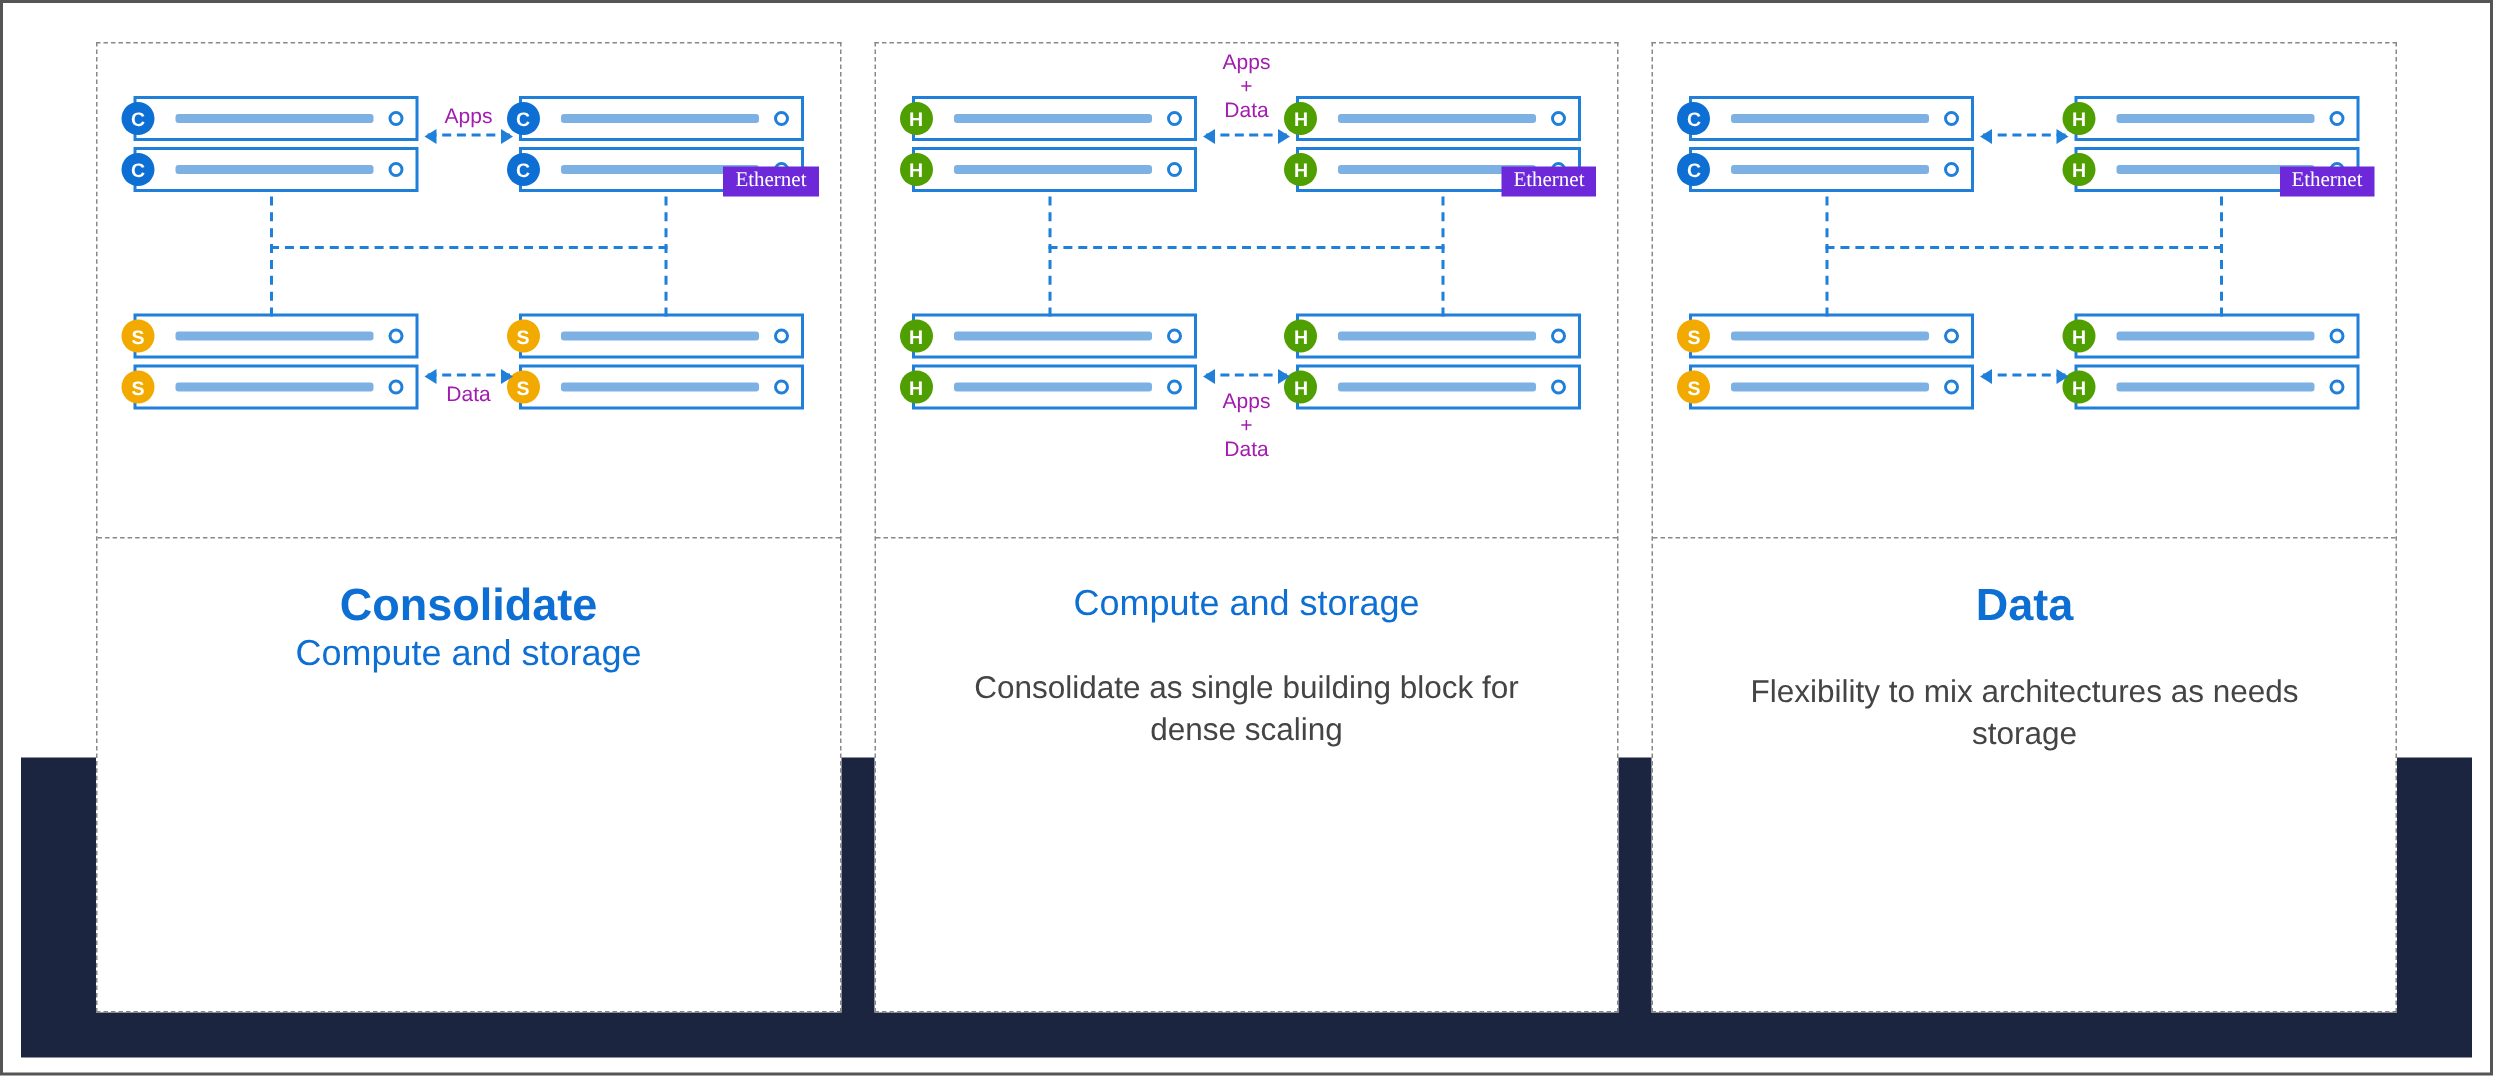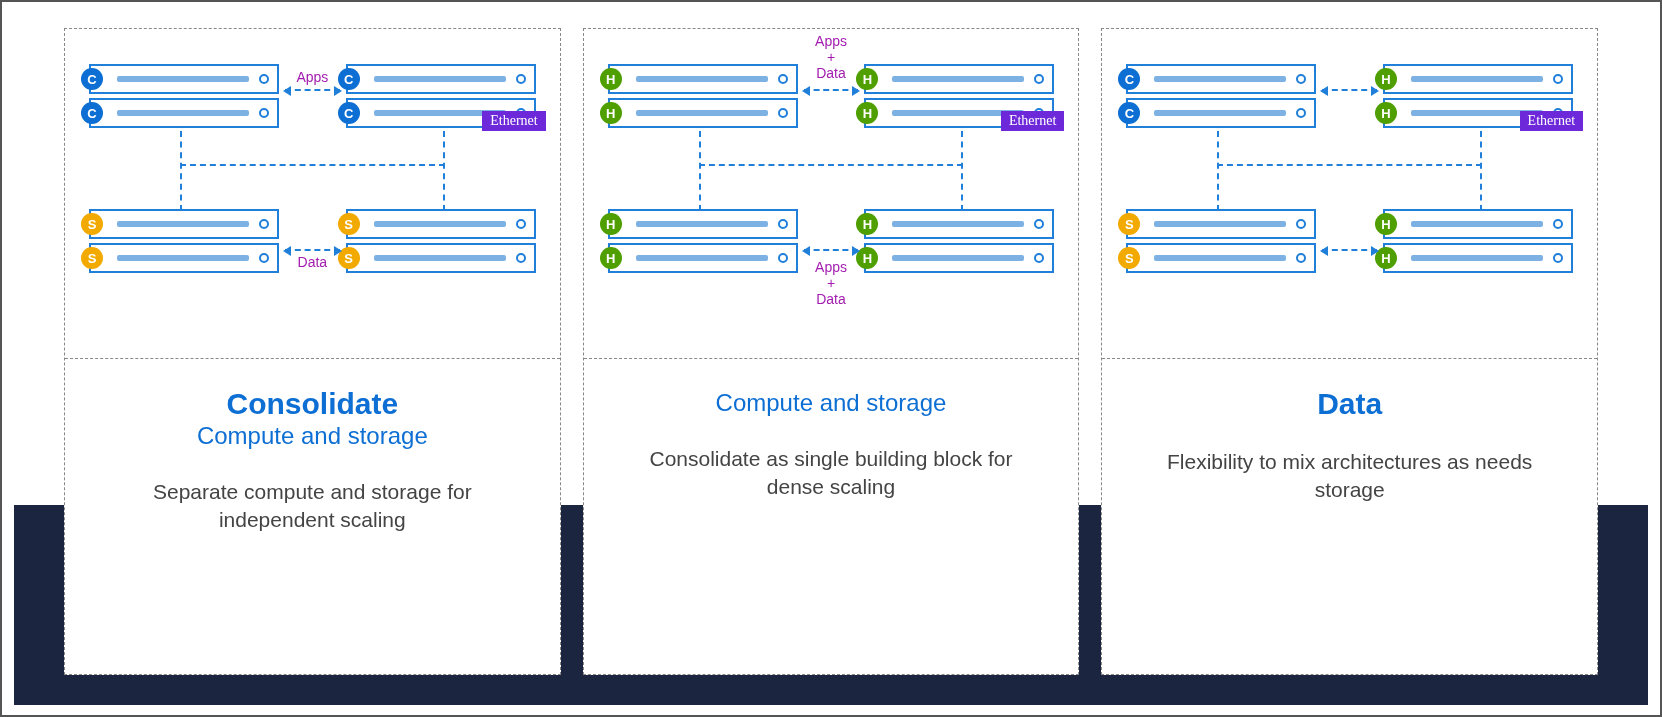--- a/index.html
+++ b/index.html
@@ -192,21 +192,20 @@
           <div class="linkline vert" style="left:105px; top:82px; height:80px;"></div>
           <div class="linkline vert" style="right:105px; top:82px; height:80px;"></div>
           <div class="linklabel" style="left:0; right:0; top:20px;">Apps</div>
           <div class="linklabel" style="left:0; right:0; top:205px;">Data</div>
         </div>
         <div class="eth">Ethernet</div>
       </div>
       <div class="card-bottom">
         <div class="title">Consolidate</div>
         <div class="subtitle">Compute and storage</div>
-        <div class="desc">Separate compute and storage for independent scaling</div>
       </div>
     </div>
 
     <div class="card">
       <div class="card-top">
         <div class="diag">
           <div class="stack tl">
             <div class="server">
                 <span class="badge H">H</span>
                 <span class="slot"></span>

